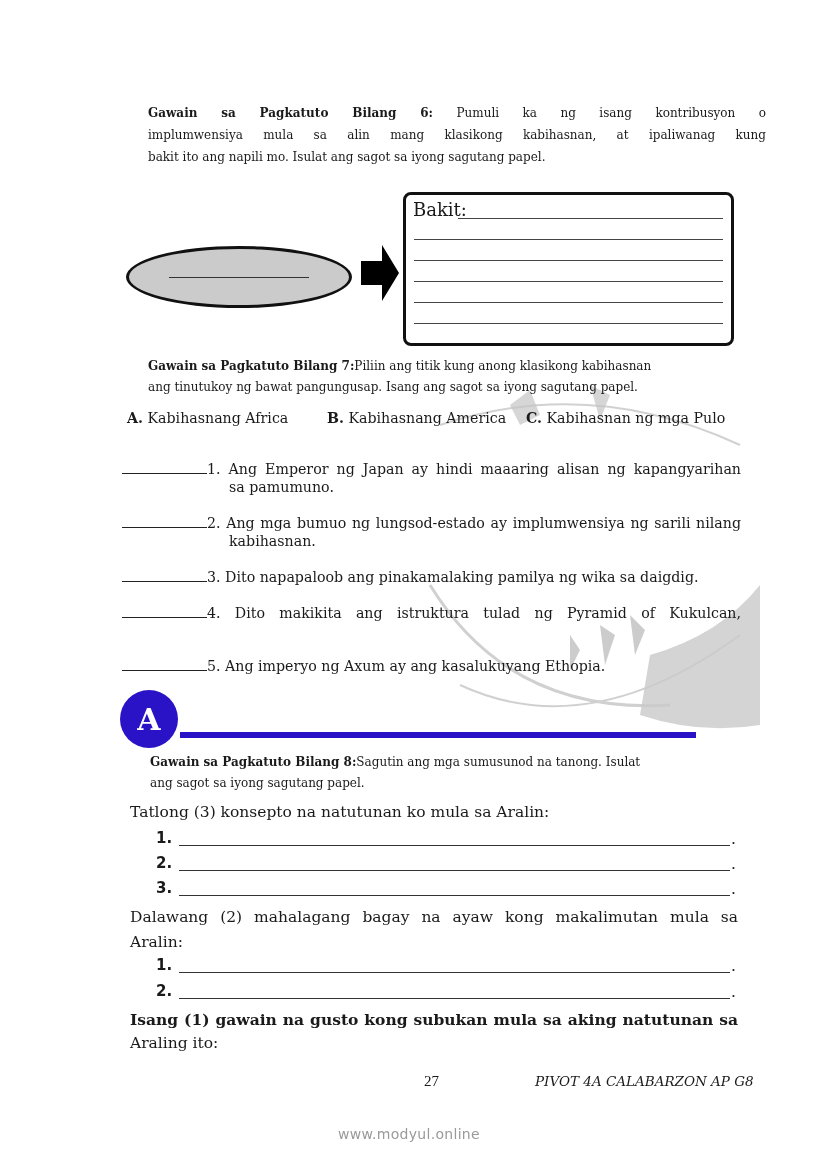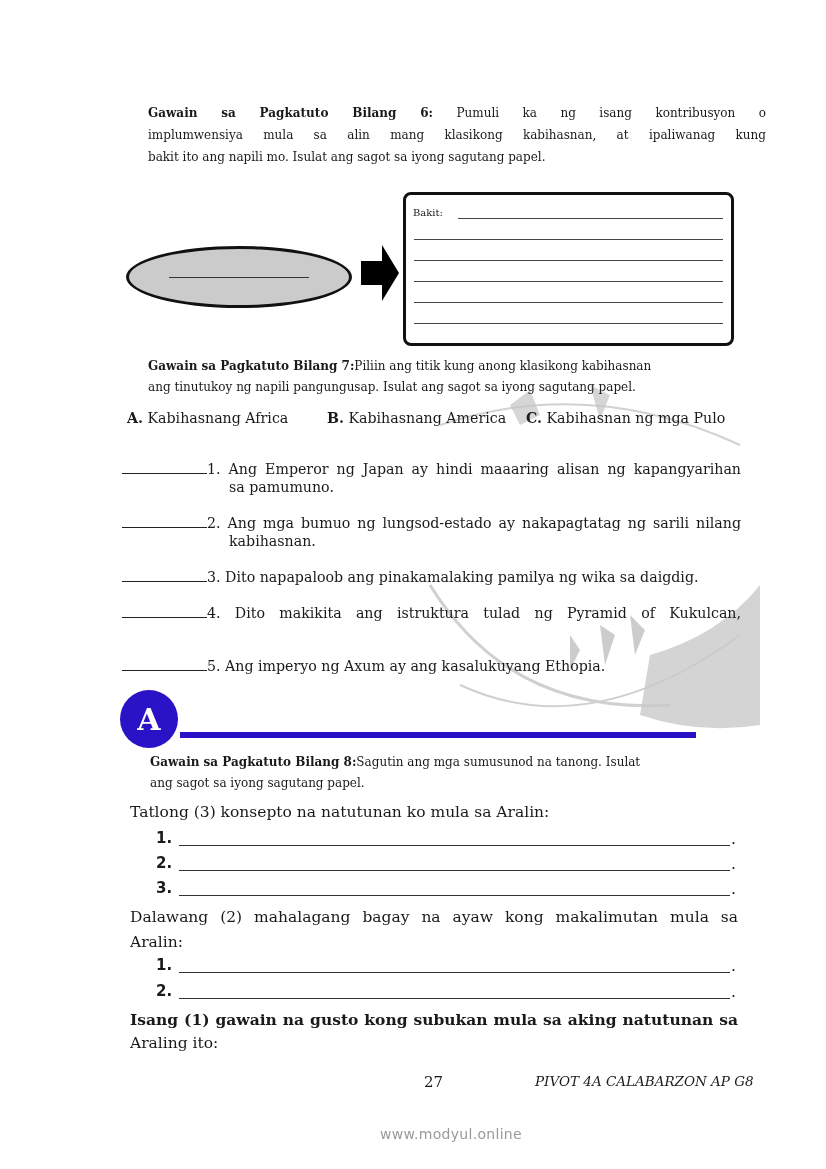--- a/index.html
+++ b/index.html
@@ -13,43 +13,43 @@
   
   .seal { position: absolute; left: 420px; top: 385px; width: 340px; height: 380px; pointer-events: none; }
 
   
   .oval { position: absolute; left: 126px; top: 246px; width: 226px; height: 62px;
           border: 3px solid #111; border-radius: 50%; background: #cbcbcb; box-sizing: border-box; }
   .oval-line { position: absolute; left: 40px; right: 40px; top: 28px; border-top: 1.5px solid #333; }
   .arrow { position: absolute; left: 360px; top: 245px; }
   .box { position: absolute; left: 403px; top: 192px; width: 331px; height: 154px;
          border: 3px solid #111; border-radius: 8px; box-sizing: border-box; }
-  .box-label { position: absolute; left: 7px; top: 12px; font-size: 10px; }
+  .box-label { position: absolute; left: 7px; top: 4px; font-size: 18px; }
   .box-line { position: absolute; left: 8px; right: 8px; border-top: 1.2px solid #444; }
 
   .opt { position: absolute; top: 410px; font-size: 14.2px; }
   .item-row { position: absolute; left: 122px; width: 619px; font-size: 14.2px; line-height: 18px; }
   .blank { display: inline-block; width: 85px; border-bottom: 1px solid #222; height: 12px; vertical-align: baseline; }
   .item-cont { padding-left: 107px; }
 
   .badge { position: absolute; left: 120px; top: 690px; width: 58px; height: 58px; border-radius: 50%;
            background: #2a12c7; color: #fff; font-weight: bold; font-size: 30px;
            display: flex; align-items: center; justify-content: center; font-family: "DejaVu Serif", serif; }
   .bar { position: absolute; left: 180px; top: 732px; width: 516px; height: 6px; background: #2a12c7; }
 
   .q { position: absolute; left: 130px; width: 608px; font-size: 15.5px; line-height: 25px; }
   .ans-row { position: absolute; left: 156px; width: 582px; font-size: 15.5px; height: 22px; }
   .ans-num { position: absolute; left: 0; top: 0; font-weight: bold; font-family: "DejaVu Sans", sans-serif; font-size: 15px; }
   .ans-line { position: absolute; left: 23px; right: 8px; top: 16px; border-top: 1.2px solid #333; }
   .ans-dot { position: absolute; right: 2px; top: 1px; }
 
-  .footer-page { position: absolute; left: 424px; top: 1073px; font-size: 15px; }
+  .footer-page { position: absolute; left: 424px; top: 1073px; font-size: 15px; font-family: Liberation Serif, serif; }
   .footer-title { position: absolute; left: 535px; top: 1073px; font-size: 13.5px; font-style: italic; }
   .site { position: absolute; left: 338px; top: 1126px; font-size: 14px; color: #9a9a9a;
-          font-family: "DejaVu Sans", sans-serif; letter-spacing: 0.3px; margin-left: 42px; }
+          font-family: "DejaVu Sans", sans-serif; letter-spacing: 0.3px; }
 </style>
 </head>
 <body>
 
 <svg class="seal" viewBox="0 0 340 380">
   <g fill="none" stroke="#bdbdbd" stroke-width="2" opacity="0.7">
     <path d="M20 40 Q170 -10 320 60"></path>
     <path d="M40 300 Q170 360 320 250"></path>
     <path d="M10 200 Q90 330 250 320" stroke-width="3"></path>
   </g>
@@ -76,32 +76,32 @@
   <div class="box-line" style="top:44px;"></div>
   <div class="box-line" style="top:65px;"></div>
   <div class="box-line" style="top:86px;"></div>
   <div class="box-line" style="top:107px;"></div>
   <div class="box-line" style="top:128px;"></div>
 </div>
 
 <div class="abs para" style="left:124px; top:355px; width:618px;">
   <b>Gawain sa Pagkatuto Bilang 7:</b><span>Piliin ang titik kung anong klasikong kabihasnan</span>
 </div>
-<div class="abs para" style="left:124px; top:376px; width:630px; white-space:nowrap;">ang tinutukoy ng napili pangungusap. Isulat ang  sagot sa  iyong sagutang papel.</div>
+<div class="abs para" style="left:124px; top:376px; width:630px; white-space:nowrap;">ang tinutukoy ng bawat pangungusap. Isang ang  sagot sa  iyong sagutang papel.</div>
 
 <div class="opt" style="left:127px;"><b>A.</b><span> Kabihasnang Africa</span></div>
 <div class="opt" style="left:327px;"><b>B.</b><span> Kabihasnang America</span></div>
 <div class="opt" style="left:526px;"><b>C.</b><span> Kabihasnan ng mga Pulo</span></div>
 
 <div class="item-row" style="top:460px;">
   <div class="justify-last" style="text-align:justify;"><span class="blank"></span><span>1.</span> <span>Ang Emperor ng Japan ay hindi maaaring alisan ng kapangyarihan</span></div>
   <div class="item-cont">sa pamumuno.</div>
 </div>
 <div class="item-row" style="top:514px;">
-  <div class="justify-last" style="text-align:justify;"><span class="blank"></span><span>2.</span> <span>Ang mga bumuo ng lungsod-estado ay nakapagtatag ng sarili nilang</span></div>
+  <div class="justify-last" style="text-align:justify;"><span class="blank"></span><span>2.</span> <span>Ang mga bumuo ng lungsod-estado ay implumwensiya ng sarili nilang</span></div>
   <div class="item-cont">kabihasnan.</div>
 </div>
 <div class="item-row" style="top:568px;">
   <div><span class="blank"></span><span>3.</span><span> Dito napapaloob ang pinakamalaking pamilya ng wika sa daigdig.</span></div>
 </div>
 <div class="item-row" style="top:604px;">
   <div class="justify-last" style="text-align:justify;"><span class="blank"></span><span>4.</span><span> Dito makikita ang istruktura tulad ng Pyramid of Kukulcan,</span></div>
 </div>
 <div class="item-row" style="top:657px;">
   <div><span class="blank"></span><span>5.</span><span> Ang imperyo ng Axum ay ang kasalukuyang Ethopia.</span></div>

